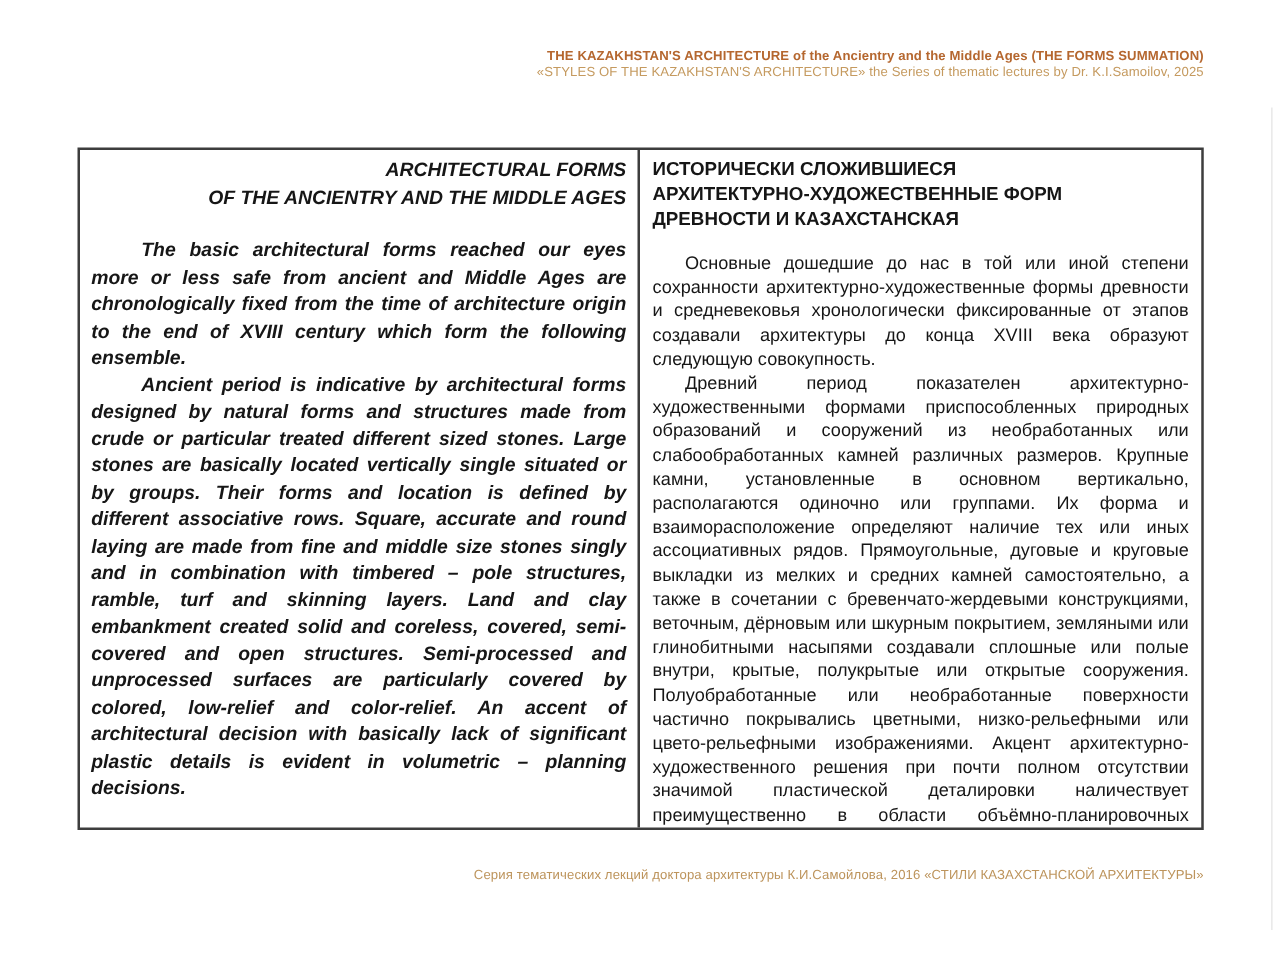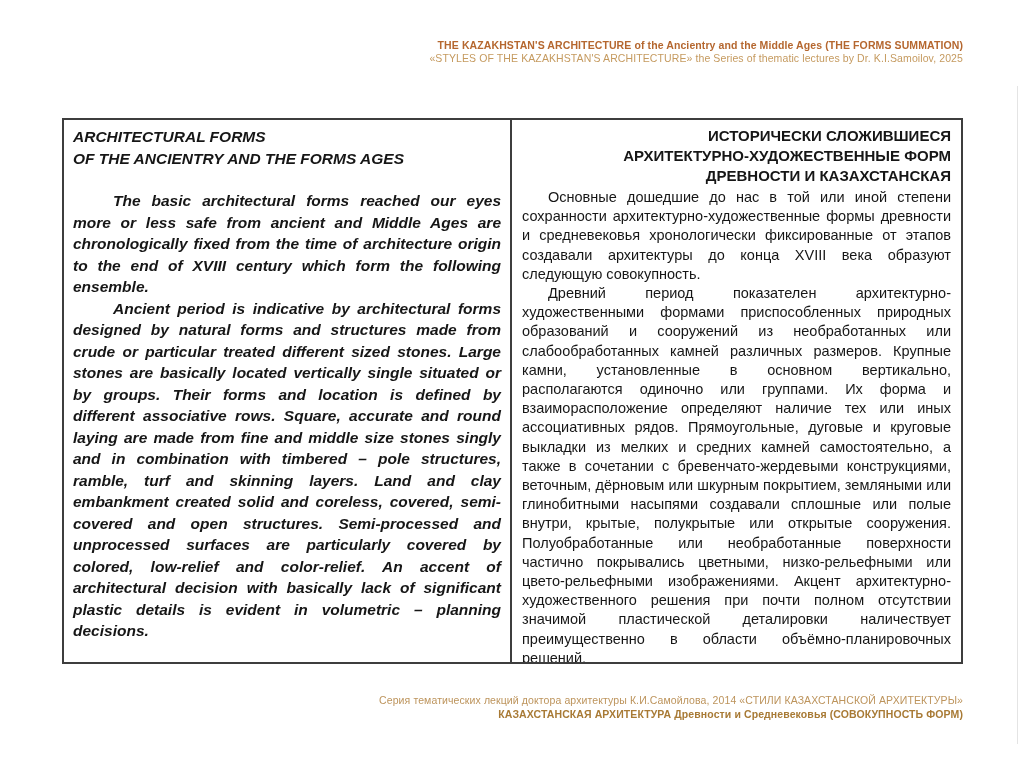--- a/index.html
+++ b/index.html
@@ -34,27 +34,27 @@
     position:absolute; left:62px; top:118px; width:901px; height:546px;
     border:2px solid #3d3d3d; box-sizing:border-box;
     display:flex; background:#fff;
   }
   .cell { box-sizing:border-box; overflow:hidden; }
   .cell-left  { width:446px; padding:5px 9px 4px 9px; }
   .cell-right { flex:1; border-left:2px solid #3d3d3d; padding:5px 10px 4px 10px; }
 
   .en { color:#161616; font-weight:bold; font-style:italic;
         font-size:15.5px; line-height:21.5px; text-align:justify; }
-  .en .title { text-align:left; margin:1px 0 21px 0; }
+  .en .title { text-align:right; margin:1px 0 21px 0; }
   .en .title span { display:block; }
   .en p { margin:0; text-indent:40px; }
 
   .ru { color:#161616; font-size:14.5px; line-height:19.2px; text-align:justify; }
-  .ru .title { text-align:right; font-weight:bold; font-style:normal;
-               font-size:15px; line-height:20px; margin:1px 0 2px 0; }
+  .ru .title { text-align:left; font-weight:bold; font-style:normal;
+               font-size:15px; line-height:20px; margin:1px 0 16px 0; }
   .ru .title span { display:block; }
   .ru p { margin:0; text-indent:26px; }
 
   
   .footer { position:absolute; top:693px; right:61px; text-align:right; }
   .footer .line1 {
     display:block; color:#bd945c;
     font-size:10.5px; line-height:14px; letter-spacing:0.1px;
   }
   .footer .line2 {
@@ -72,36 +72,35 @@
   <div class="header">
     <span class="line1">THE KAZAKHSTAN'S ARCHITECTURE of the Ancientry and the Middle Ages (THE FORMS SUMMATION)</span>
     <span class="line2">«STYLES OF THE KAZAKHSTAN'S ARCHITECTURE» the Series of thematic lectures by Dr. K.I.Samoilov, 2025</span>
   </div>
 
   <div class="content-table">
 
     <div class="cell cell-left en">
       <div class="title">
         <span>ARCHITECTURAL FORMS</span>
-        <span>OF THE ANCIENTRY AND THE FORMS AGES</span>
+        <span>OF THE ANCIENTRY AND THE MIDDLE AGES</span>
       </div>
       <p>The basic architectural forms reached our eyes more or less safe from ancient and Middle Ages are chronologically fixed from the time of architecture origin to the end of XVIII century which form the following ensemble.</p>
       <p>Ancient period is indicative by architectural forms designed by natural forms and structures made from crude or particular treated different sized stones. Large stones are basically located vertically single situated or by groups. Their forms and location is defined by different associative rows. Square, accurate and round laying are made from fine and middle size stones singly and in combination with timbered – pole structures, ramble, turf and skinning layers. Land and clay embankment created solid and coreless, covered, semi-covered and open structures. Semi-processed and unprocessed surfaces are particularly covered by colored, low-relief and color-relief. An accent of architectural decision with basically lack of significant plastic details is evident in volumetric – planning decisions.</p>
     </div>
 
     <div class="cell cell-right ru">
       <div class="title">
         <span>ИСТОРИЧЕСКИ СЛОЖИВШИЕСЯ</span>
         <span>АРХИТЕКТУРНО-ХУДОЖЕСТВЕННЫЕ ФОРМ</span>
         <span>ДРЕВНОСТИ И КАЗАХСТАНСКАЯ</span>
       </div>
       <p>Основные дошедшие до нас в той или иной степени сохранности архитектурно-художественные формы древности и средневековья  хронологически фиксированные от этапов создавали архитектуры до конца XVIII века образуют следующую совокупность.</p>
       <p>Древний период показателен архитектурно-художественными формами приспособленных природных образований и сооружений из необработанных или слабообработанных камней различных размеров. Крупные камни, установленные в основном вертикально, располагаются одиночно или группами. Их форма  и взаиморасположение определяют наличие тех или иных ассоциативных рядов. Прямоугольные, дуговые и круговые выкладки из мелких и средних камней самостоятельно, а также в сочетании с бревенчато-жердевыми конструкциями, веточным, дёрновым или шкурным покрытием, земляными или глинобитными насыпями создавали сплошные или полые внутри, крытые, полукрытые или открытые сооружения. Полуобработанные или необработанные поверхности частично покрывались цветными, низко-рельефными или цвето-рельефными изображениями. Акцент архитектурно-художественного решения при почти полном отсутствии значимой пластической деталировки наличествует преимущественно в области объёмно-планировочных решений.</p>
     </div>
 
   </div>
 
   <div class="footer">
-    <span class="line1">Серия тематических лекций доктора архитектуры К.И.Самойлова, 2014 «СТИЛИ КАЗАХСТАНСКОЙ АРХИТЕКТУРЫ»</span>
-    <span class="line2">КАЗАХСТАНСКАЯ АРХИТЕКТУРА Древности и Средневековья (СОВОКУПНОСТЬ ФОРМ)</span>
+    <span class="line1">Серия тематических лекций доктора архитектуры К.И.Самойлова, 2016 «СТИЛИ КАЗАХСТАНСКОЙ АРХИТЕКТУРЫ»</span>
   </div>
 
 </div>
 
 </body></html>

